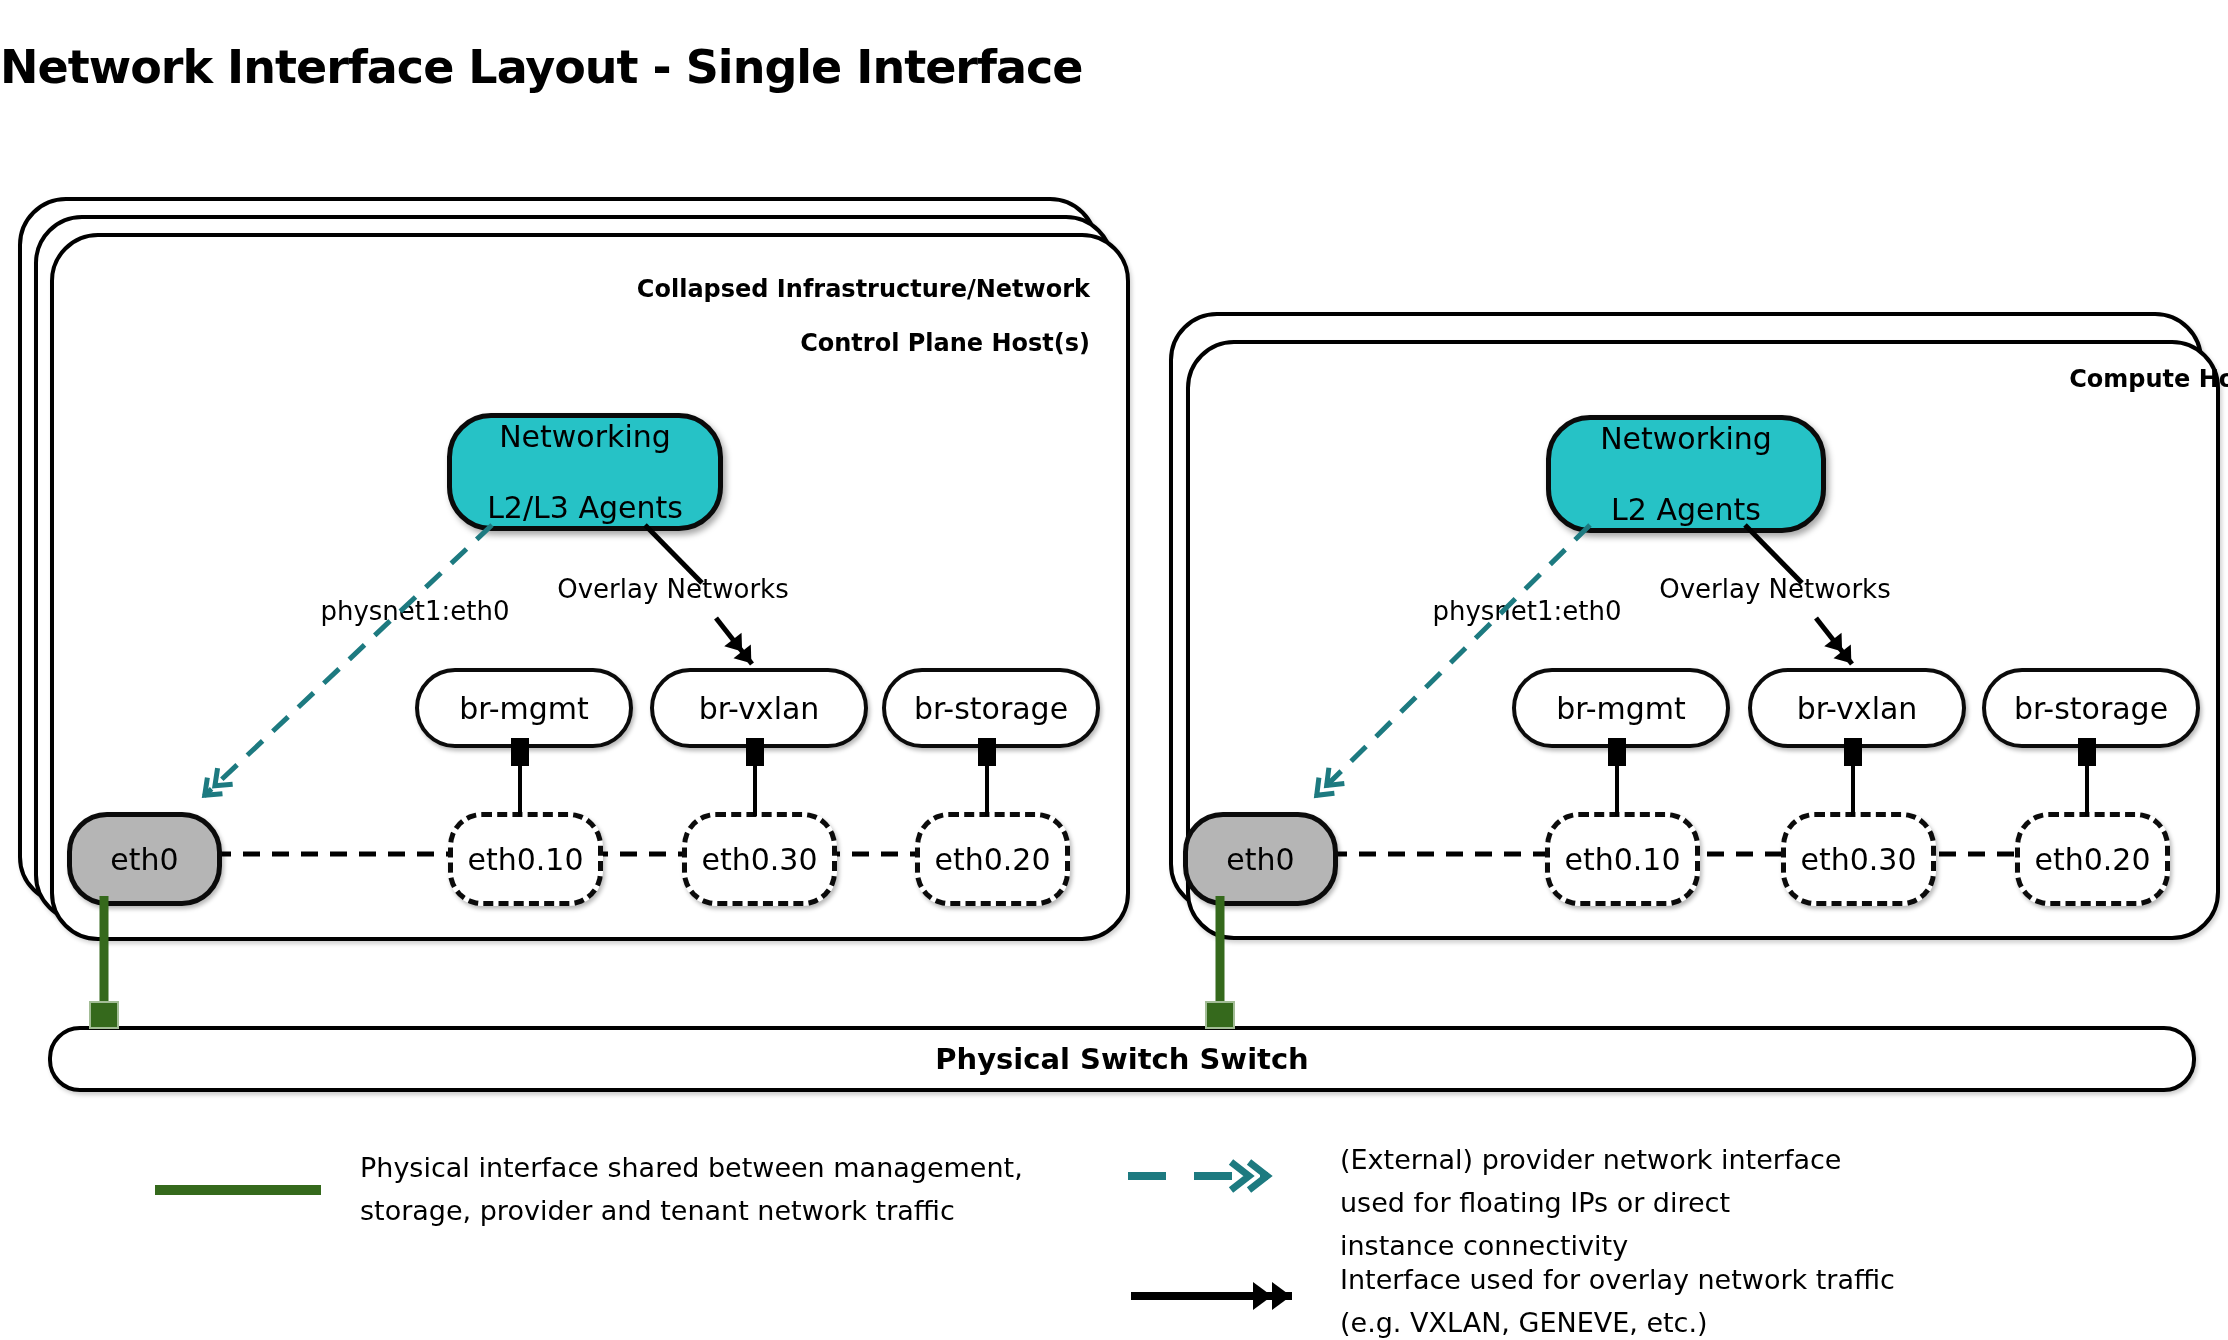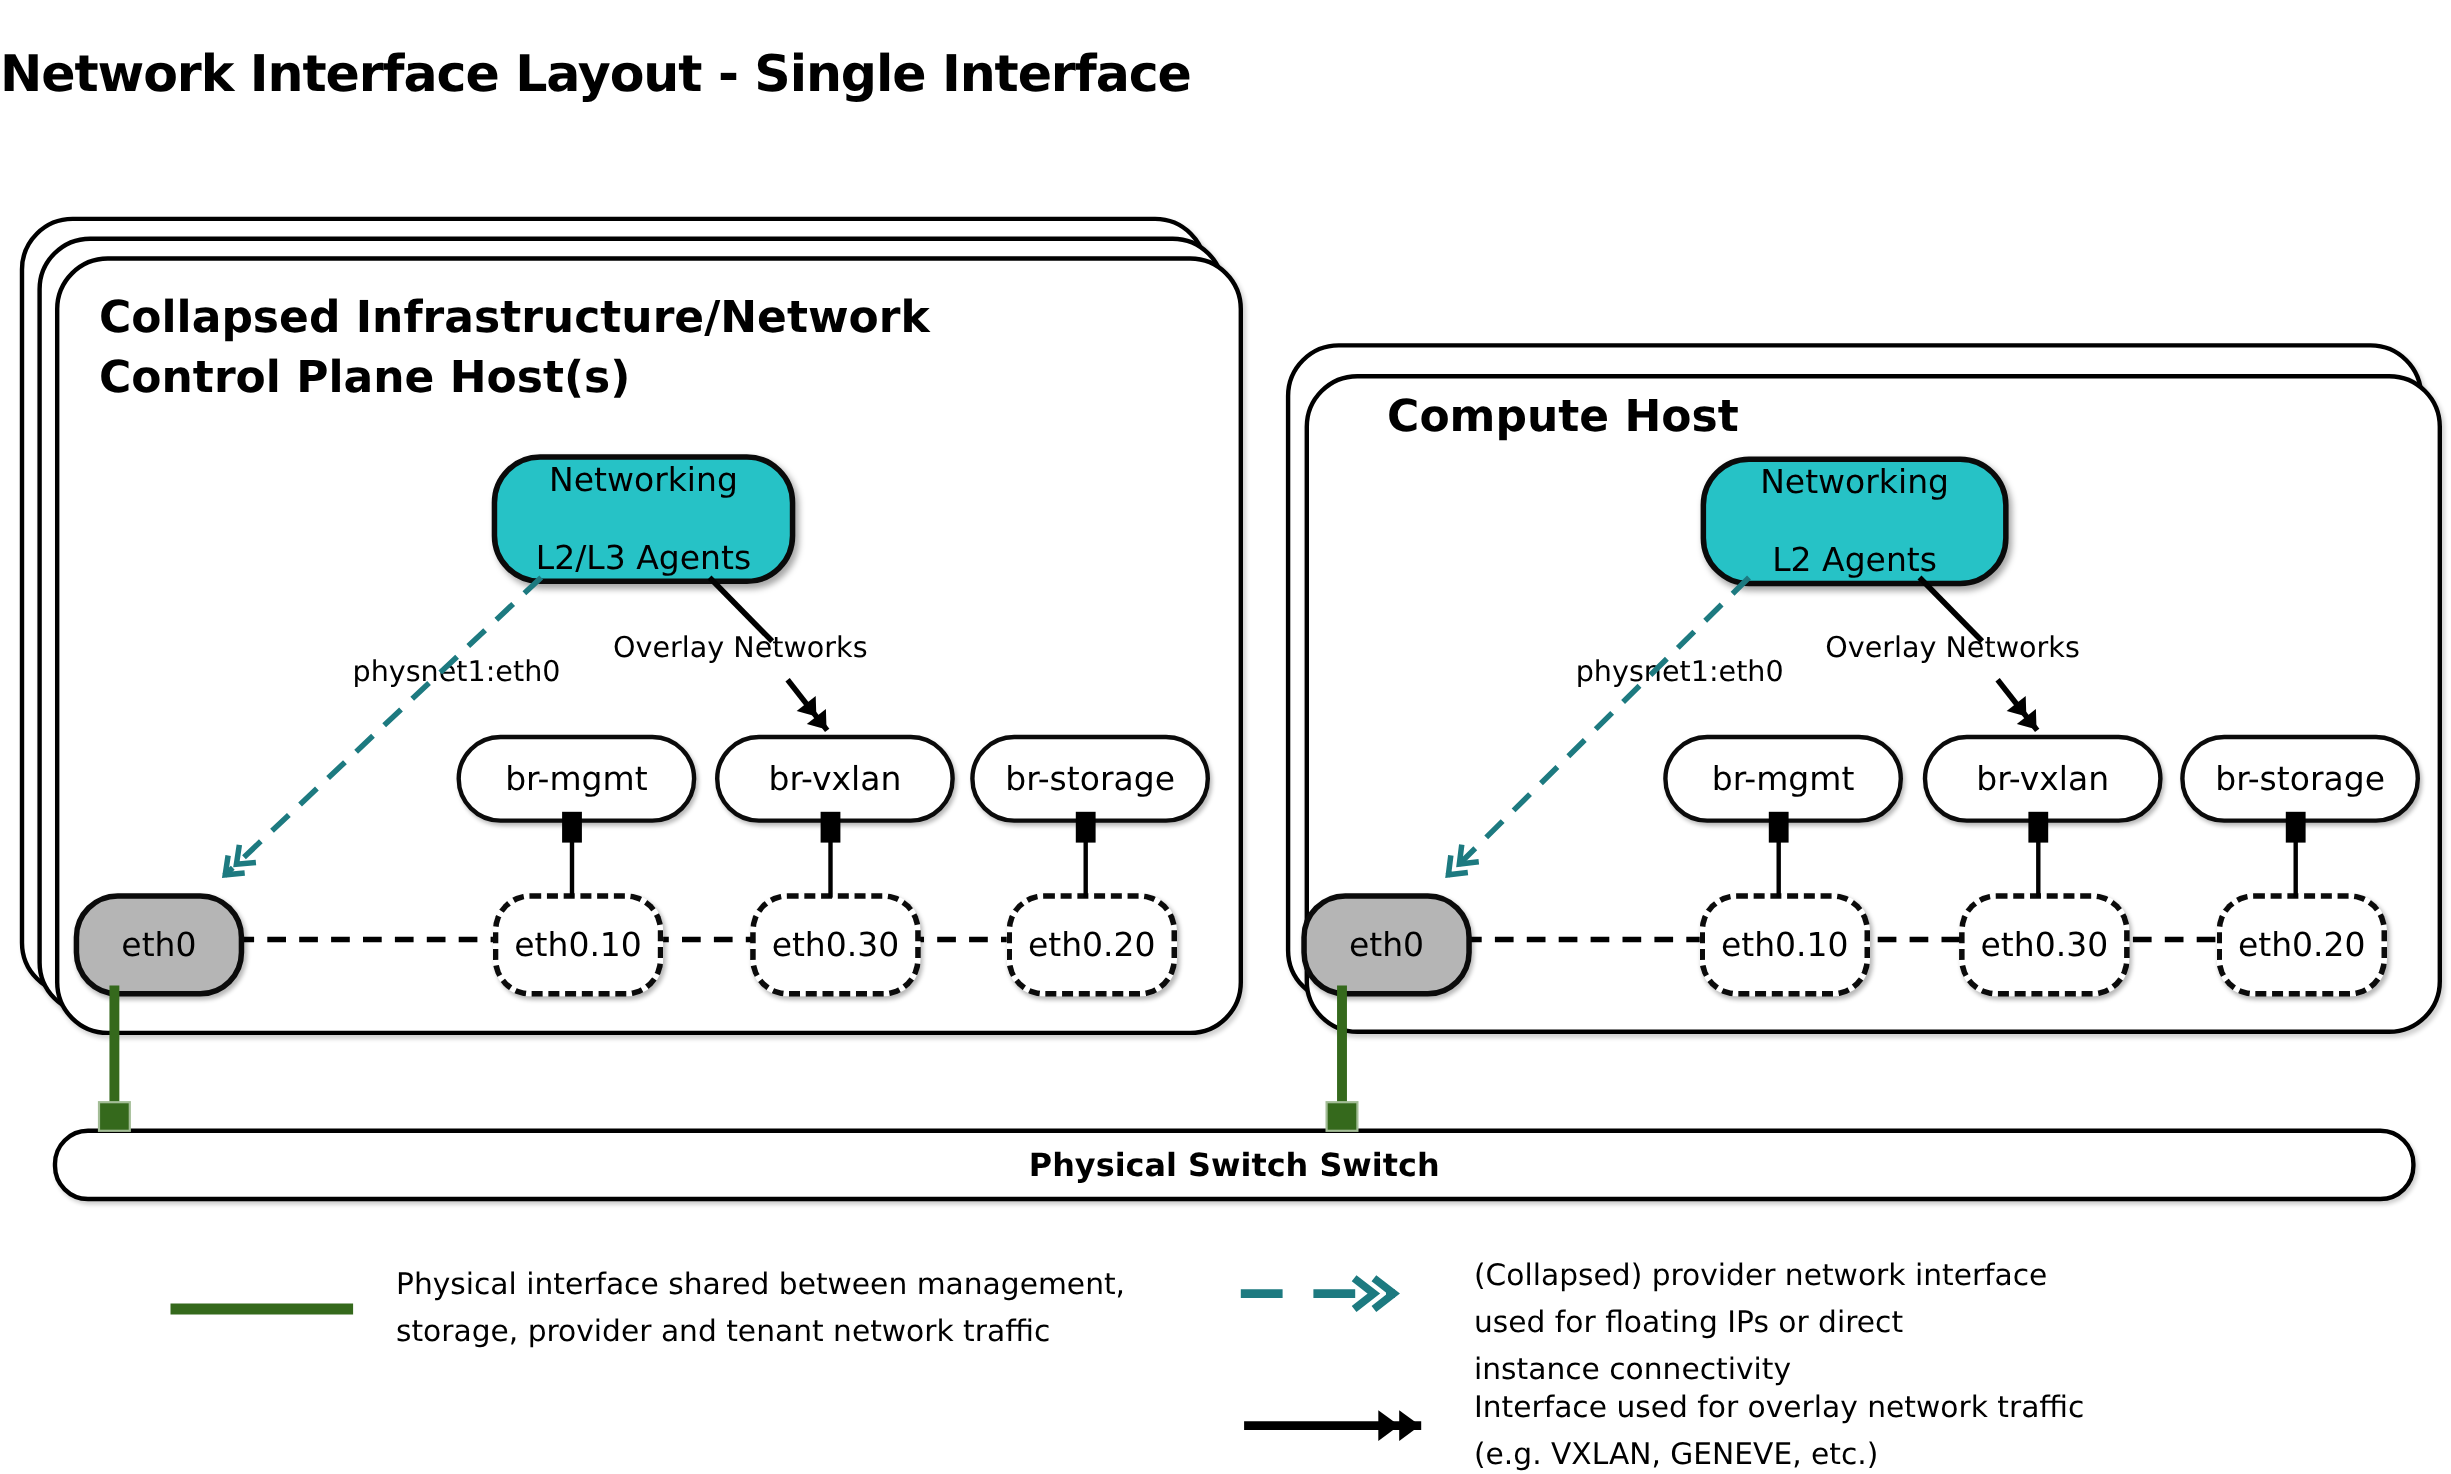--- a/index.html
+++ b/index.html
@@ -4,22 +4,22 @@
 <style>
   html,body { margin:0; padding:0; background:#ffffff; }
   .stage { position:relative; width:2228px; height:1340px; overflow:hidden;
            font-family:"DejaVu Sans", sans-serif; color:#000; }
   .title { position:absolute; left:0; top:40px; width:100%; 
            font-size:46px; font-weight:bold; letter-spacing:-1px; }
   .layer { position:absolute; background:#fff; border:4px solid #000; border-radius:48px;
            box-shadow:2px 3px 4px rgba(0,0,0,0.18); z-index:1; }
   svg.under { position:absolute; left:0; top:0; z-index:2; pointer-events:none; }
   svg.over  { position:absolute; left:0; top:0; z-index:6; pointer-events:none; }
-  .group-title { position:absolute; z-index:3; font-weight:bold; font-size:40px;
-                 line-height:54px; text-align:left; }
+  .group-title { position:absolute; z-index:3; font-weight:bold; font-size:24px;
+                 line-height:54px; text-align:right; }
   .node { position:absolute; z-index:3; display:flex; align-items:center; justify-content:center;
           background:#fff; border:4px solid #0b0b0b; border-radius:40px; font-size:30px;
           box-shadow:2px 3px 4px rgba(0,0,0,0.28); }
   .node.vlan { border-style:dashed; border-width:5px; border-radius:34px; }
   .node.phys { background:#b5b5b5; border-width:5px; }
   .agent { position:absolute; z-index:3; display:flex; flex-direction:column; align-items:center;
            justify-content:center; background:#26c2c6; border:5px solid #0a0a0a; border-radius:44px;
            font-size:30px; line-height:41px; box-shadow:3px 4px 6px rgba(0,0,0,0.35);gap:30px; }
   .arrow-label { position:absolute; z-index:4; font-size:26px; text-align:center; }
   .switch-bar { position:absolute; z-index:3; left:48px; top:1026px; width:2140px; height:58px;
@@ -92,21 +92,21 @@
 
   <div class="switch-bar">
     <span>Physical Switch Switch</span>
   </div>
 
   <div class="legend-text" style="left:360px; top:1146px;">
     <div>Physical interface shared between management,</div>
     <div>storage, provider and tenant network traffic</div>
   </div>
   <div class="legend-text" style="left:1340px; top:1138px;">
-    <div>(Collapsed) provider network interface</div>
+    <div>(External) provider network interface</div>
     <div>used for floating IPs or direct</div>
     <div>instance connectivity</div>
   </div>
   <div class="legend-text" style="left:1340px; top:1258px;">
     <div>Interface used for overlay network traffic</div>
     <div>(e.g. VXLAN, GENEVE, etc.)</div>
   </div>
 
   <svg class="over" width="2228" height="1340" viewBox="0 0 2228 1340">
     <defs>

